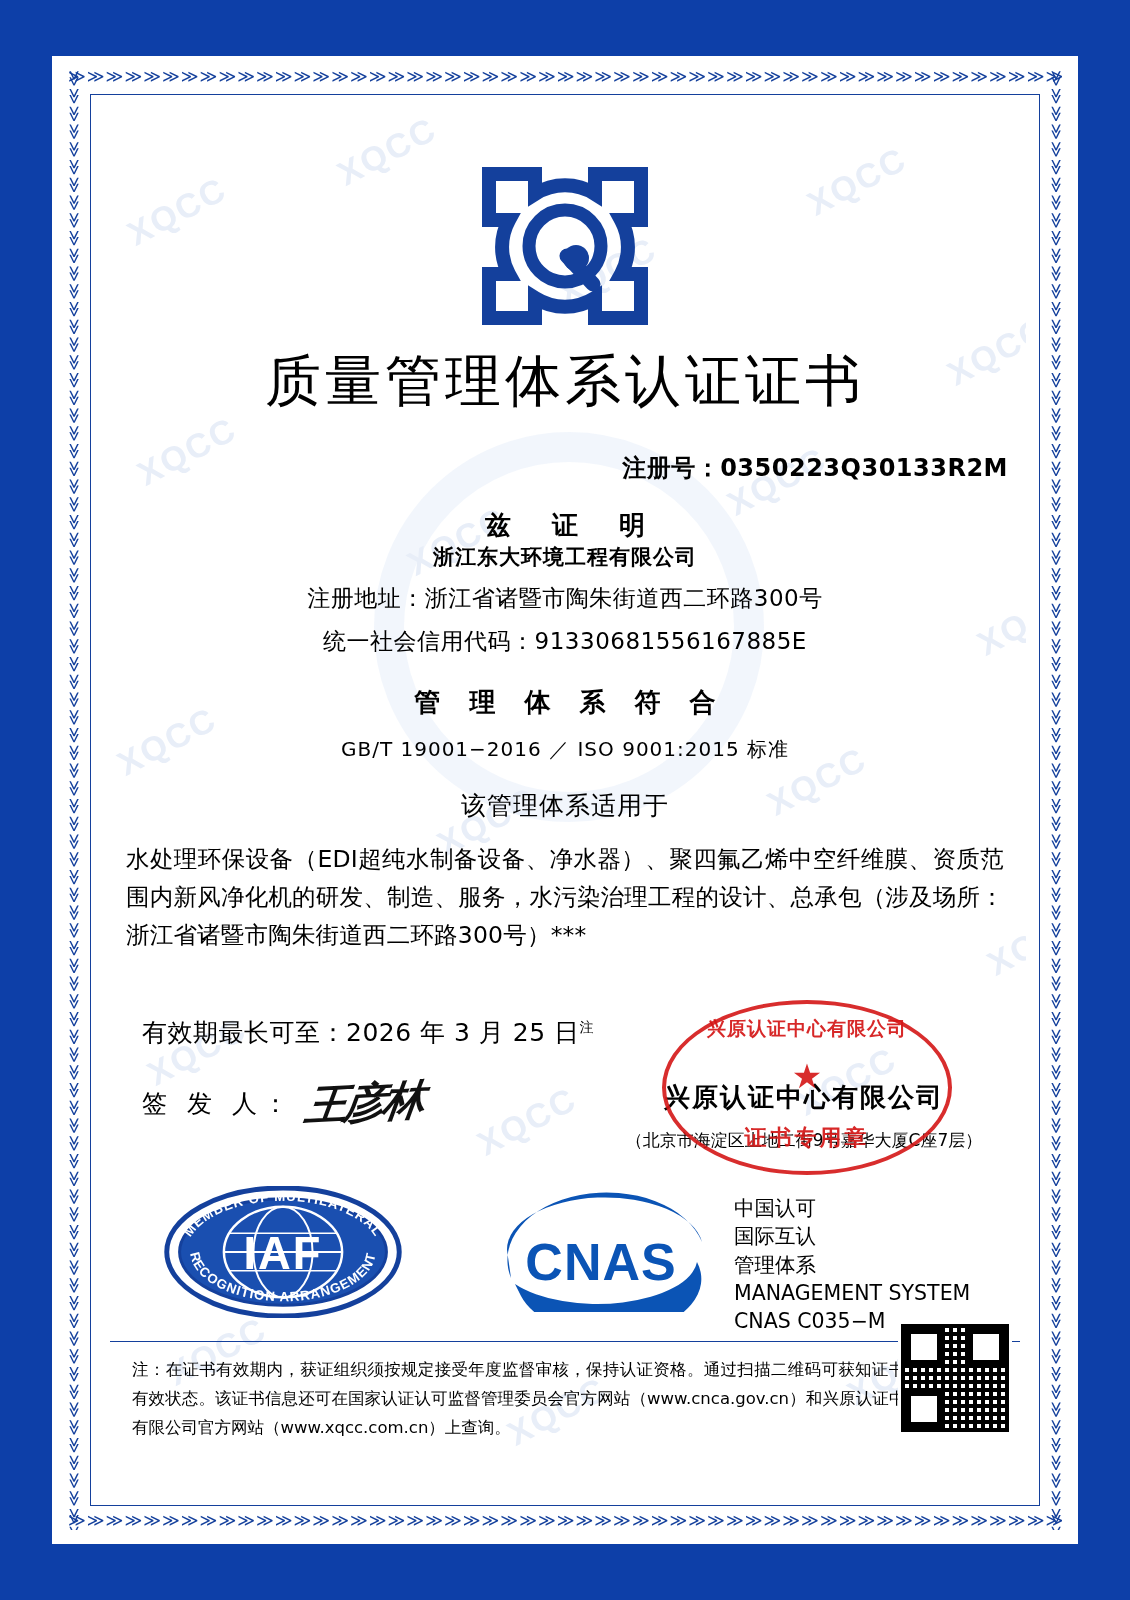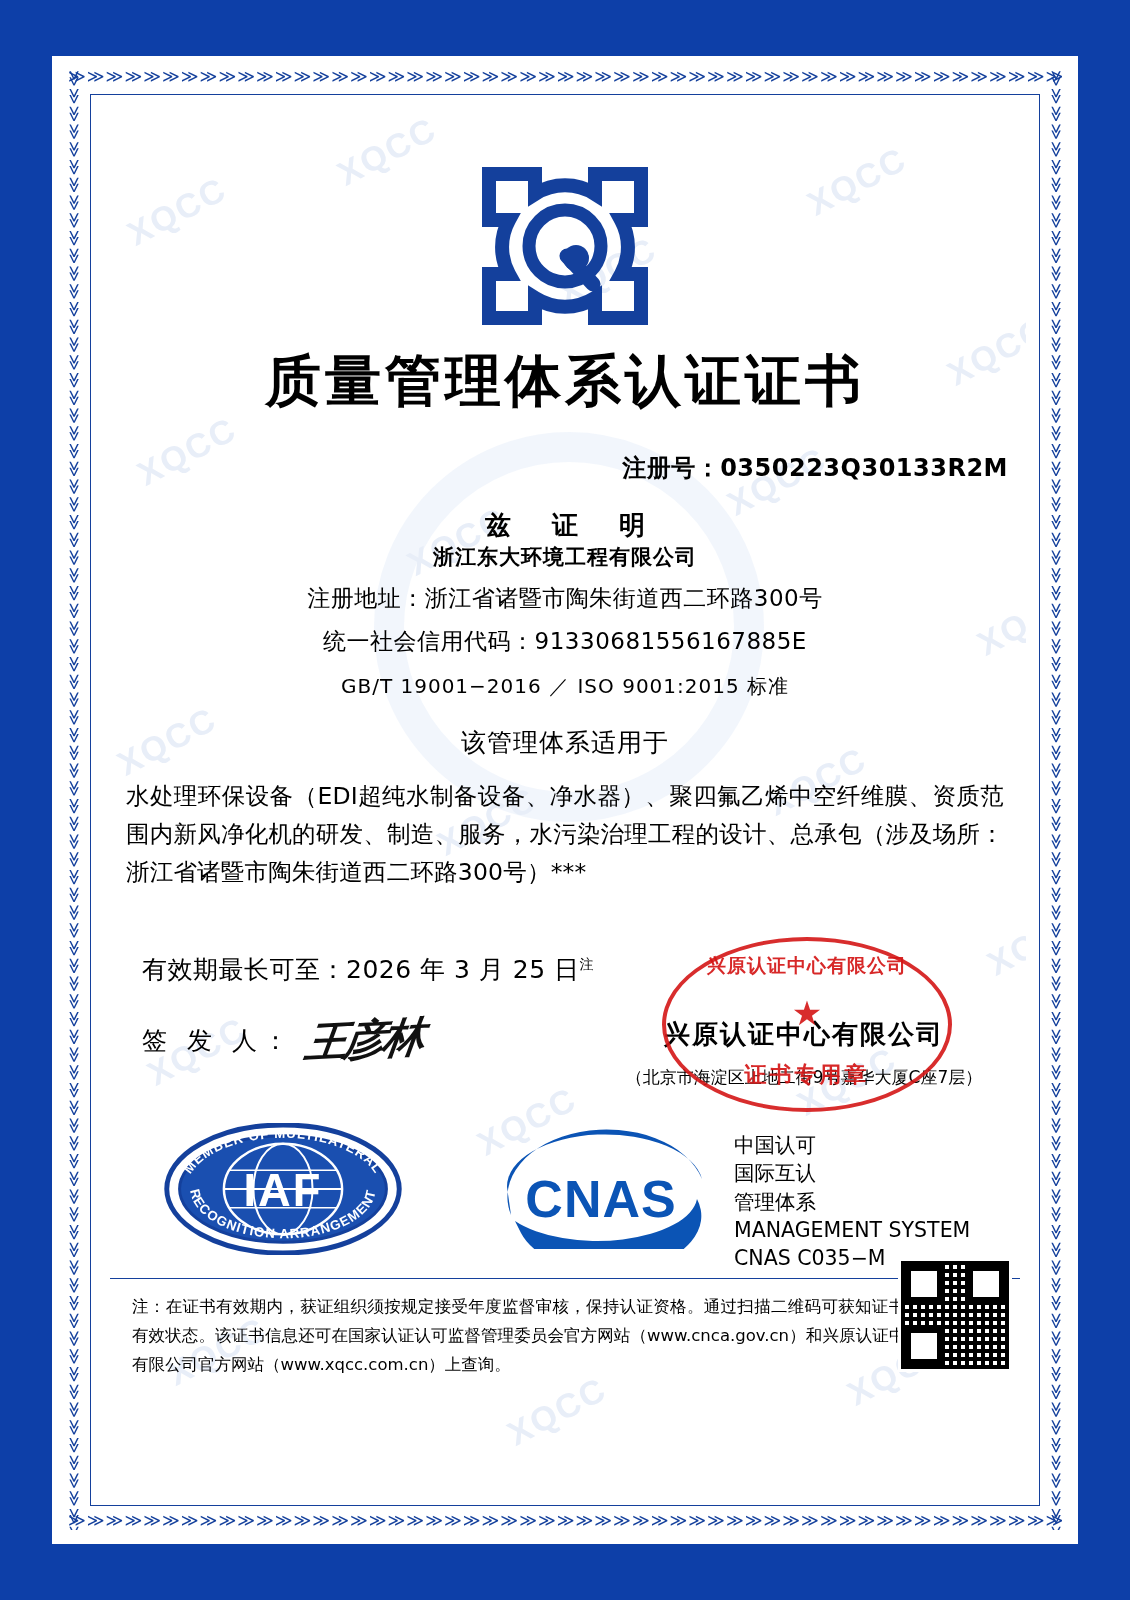--- a/index.html
+++ b/index.html
@@ -108,21 +108,21 @@
     text-align: center;
     margin-top: 58px;
     height: 180px;
   }
   svg.logo { display: inline-block; }
 
   .cert-title {
     text-align: center;
     font-family: "DejaVu Sans", "Liberation Sans", sans-serif;
     font-size: 56px;
-    font-weight: bold;
+    font-weight: normal;
     color: #000;
     letter-spacing: 4px;
     margin-top: 4px;
   }
 
   .reg-no {
     text-align: right;
     padding-right: 18px;
     margin-top: 32px;
     font-size: 24px;
@@ -408,20 +408,21 @@
 
         <div class="cert-title">质量管理体系认证证书</div>
 
         <div class="reg-no"><span>注册号：</span><span>0350223Q30133R2M</span></div>
 
         <div class="c-line hereby">兹 证 明</div>
         <div class="c-line company">浙江东大环境工程有限公司</div>
         <div class="c-line addr">注册地址：浙江省诸暨市陶朱街道西二环路300号</div>
         <div class="c-line credit">统一社会信用代码：91330681556167885E</div>
 
+        <div class="c-line conform">管 理 体 系 符 合</div>
         <div class="c-line standard">GB/T 19001−2016 ／ ISO 9001:2015 标准</div>
 
         <div class="c-line applies">该管理体系适用于</div>
         <div class="scope">水处理环保设备（EDI超纯水制备设备、净水器）、聚四氟乙烯中空纤维膜、资质范围内新风净化机的研发、制造、服务，水污染治理工程的设计、总承包（涉及场所：浙江省诸暨市陶朱街道西二环路300号）***</div>
 
         <div class="issue-block">
           <div class="issue-line"><span>有效期最长可至：2026 年 3 月 25 日</span><span class="sup">注</span></div>
           <div class="sign-row">
             <span class="sign-label">签 发 人：</span>
             <span class="sign-script">王彦林</span>

